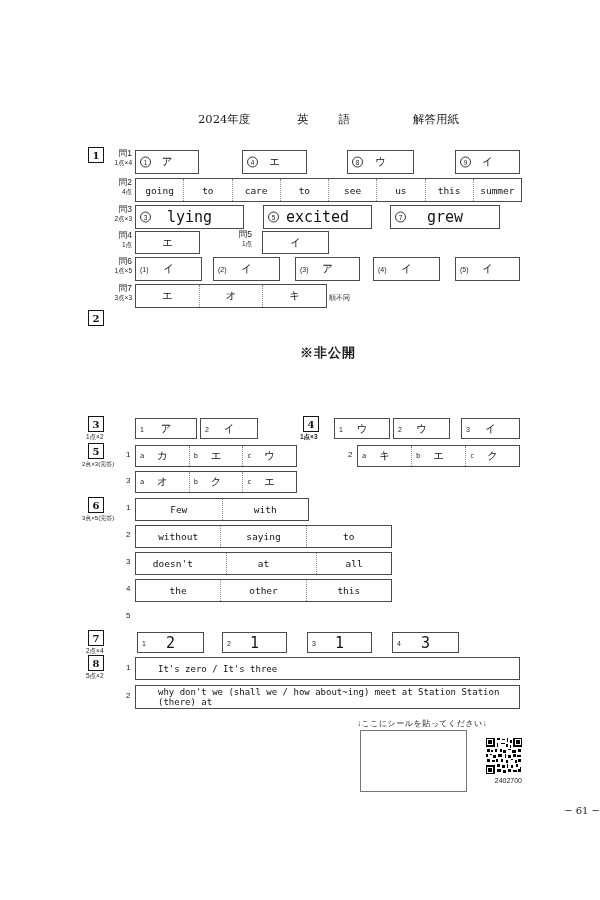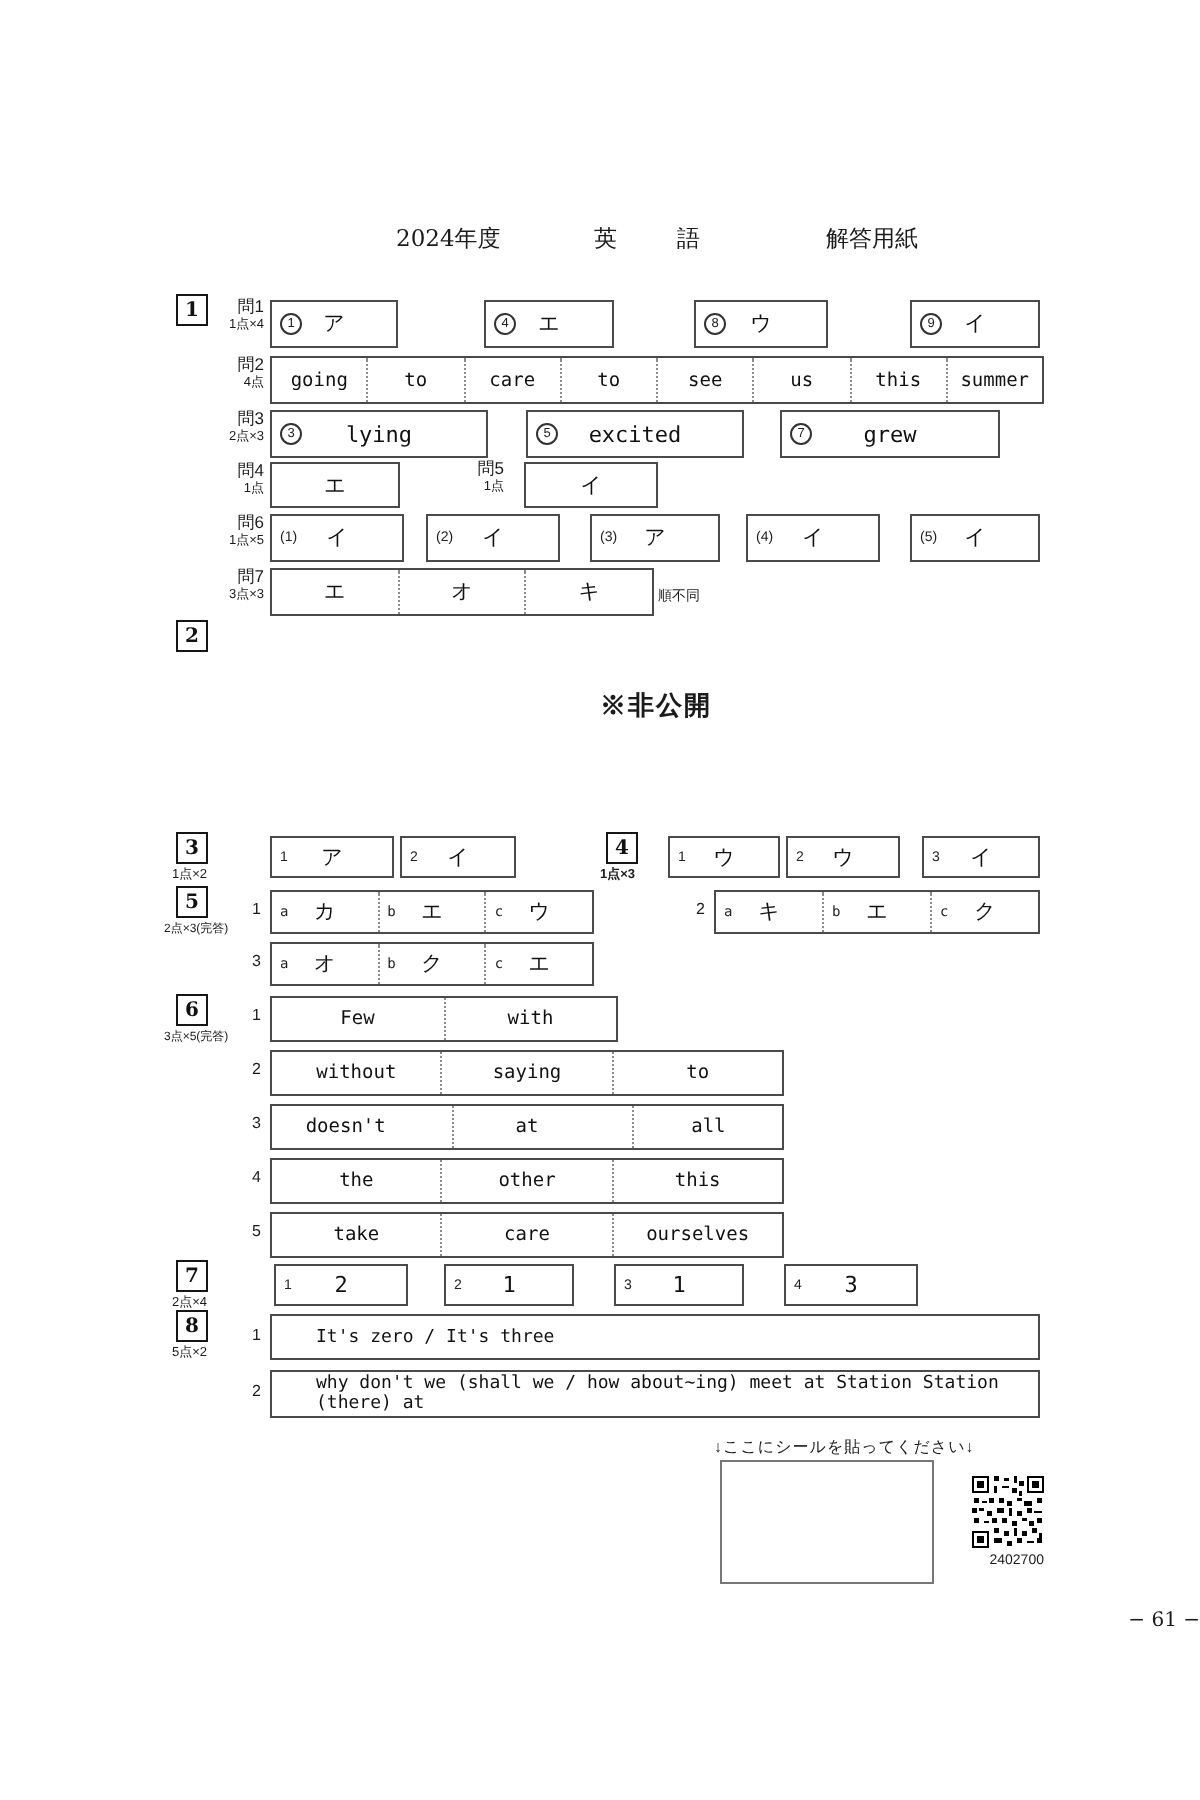--- a/index.html
+++ b/index.html
@@ -4,21 +4,21 @@
 <style>
   html,body{margin:0;padding:0;background:#fff;}
   .sheet{position:relative;width:600px;height:900px;background:#ffffff;overflow:hidden;
          font-family:"Liberation Sans",sans-serif;color:#1b1b1b;padding-left:28px;}
   .abs{position:absolute;}
   .box{position:absolute;border:1px solid #4a4a4a;background:#fff;display:flex;align-items:stretch;}
   .center{align-items:center;justify-content:center;}
   .cell{flex:1;display:flex;align-items:center;justify-content:center;position:relative;
         font-family:"DejaVu Sans Mono",monospace;font-size:9.5px;color:#111;}
   .cell + .cell{border-left:1px dotted #8a8a8a;}
-  .mono{font-family:"DejaVu Sans Mono",monospace;font-size:11px;color:#111;}
+  .mono{font-family:"DejaVu Sans Mono",monospace;font-size:15px;color:#111;}
   .kana{font-family:"Liberation Sans",sans-serif;font-size:10.5px;color:#111;}
   .pre{position:absolute;left:4px;top:50%;transform:translateY(-50%);font-size:7px;color:#222;}
   .circ{position:absolute;left:4px;top:50%;transform:translateY(-50%);
         width:9px;height:9px;border:1px solid #333;border-radius:50%;
         display:flex;align-items:center;justify-content:center;font-size:6.5px;color:#222;}
   .cellpre{position:absolute;left:4px;top:50%;transform:translateY(-50%);font-size:7px;color:#222;}
   .qlbl{position:absolute;width:38px;text-align:right;font-size:8.5px;line-height:1.15;color:#1b1b1b;}
   .pts{font-size:6.5px;color:#1b1b1b;}
   .secnum{position:absolute;width:14px;height:14px;border:1.5px solid #151515;background:#fff;
           display:flex;align-items:center;justify-content:center;
@@ -240,25 +240,20 @@
     <div class="cell">at</div>
     <div class="cell">all</div>
   </div>
   <div class="rownum" style="left:126px;top:584px;">4</div>
   <div class="box" style="left:135px;top:579px;width:255px;height:21px;">
     <div class="cell">the</div>
     <div class="cell">other</div>
     <div class="cell">this</div>
   </div>
   <div class="rownum" style="left:126px;top:611px;">5</div>
-  <div class="box" style="left:135px;top:606px;width:255px;height:21px;">
-    <div class="cell">take</div>
-    <div class="cell">care</div>
-    <div class="cell">ourselves</div>
-  </div>
 
   <div class="secnum" style="left:88px;top:630px;">7</div>
   <div class="secpts" style="left:86px;top:647px;">2点×4</div>
   <div class="box center" style="left:137px;top:632px;width:65px;height:19px;">
     <span class="pre">1</span>
     <span class="mono">2</span>
   </div>
   <div class="box center" style="left:222px;top:632px;width:63px;height:19px;">
     <span class="pre">2</span>
     <span class="mono">1</span>

